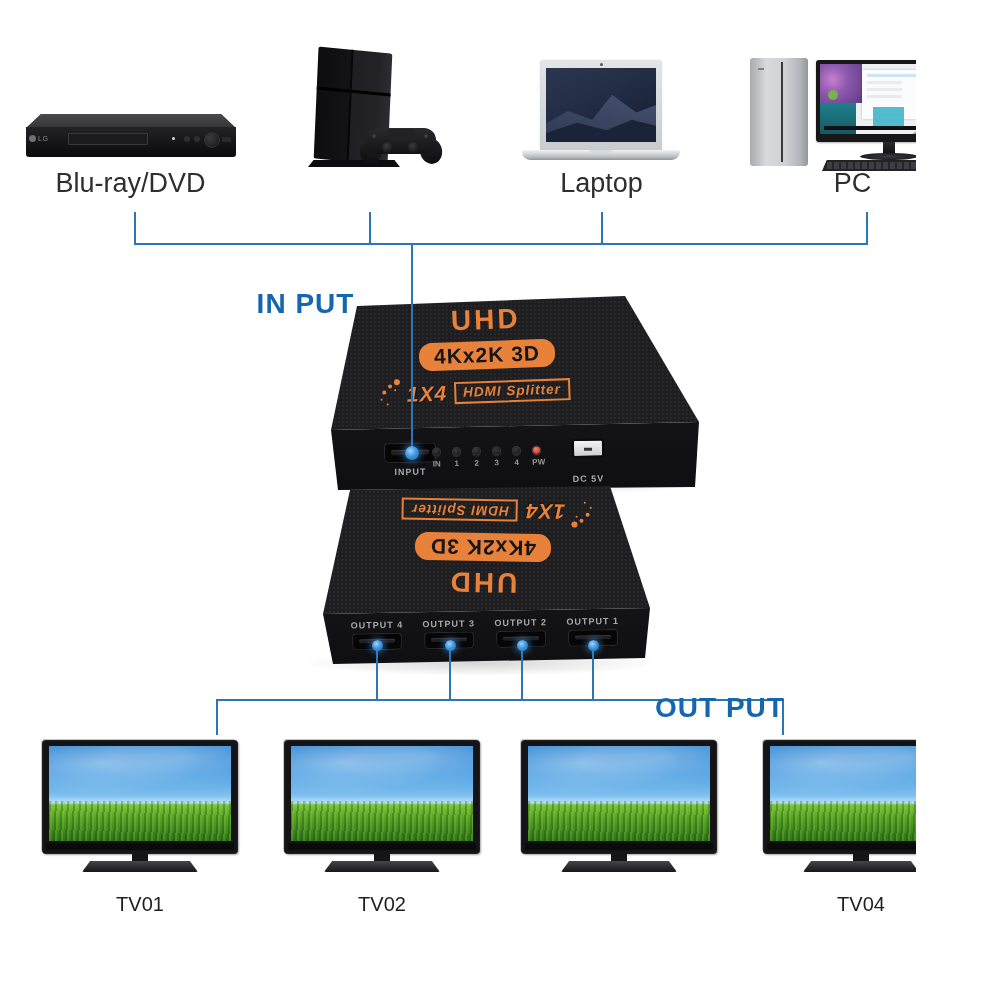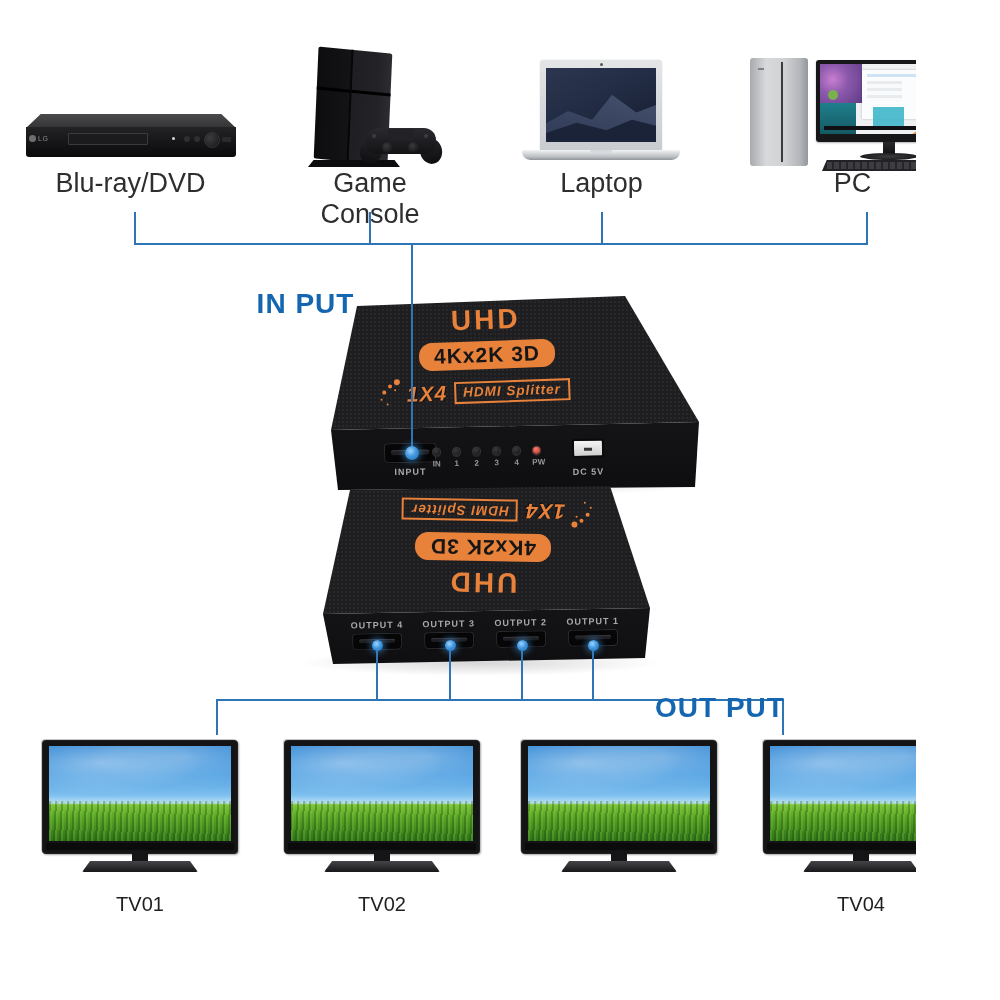--- a/index.html
+++ b/index.html
@@ -217,21 +217,20 @@
         <div class="pc-taskbar"></div>
       </div>
     </div>
     <div class="pc-neck"></div>
     <div class="pc-base"></div>
     <div class="pc-kb"></div>
     <div class="pc-mouse"></div>
   </div>
 
   <div class="dev-label" style="left:28px;top:168px;width:205px;">Blu-ray/DVD</div>
-  <div class="dev-label" style="left:280px;top:168px;width:180px;">Game Console</div>
   <div class="dev-label" style="left:524px;top:168px;width:155px;">Laptop</div>
   <div class="dev-label" style="left:775px;top:168px;width:155px;">PC</div>
 
   <div class="vline" style="left:134px;top:212px;height:33px;"></div>
   <div class="vline" style="left:369px;top:212px;height:33px;"></div>
   <div class="vline" style="left:601px;top:212px;height:33px;"></div>
   <div class="vline" style="left:866px;top:212px;height:33px;"></div>
   <div class="hline" style="left:134px;top:243px;width:734px;"></div>
   <div class="vline" style="left:411px;top:243px;height:211px;"></div>
   <div class="node-dot" style="left:405px;top:446px;width:14px;height:14px;"></div>
@@ -278,21 +277,21 @@
             <div class="led"></div>
             <div class="led-label">4</div>
           </div>
         <div>
             <div class="led red"></div>
             <div class="led-label">PW</div>
           </div>
       </div>
 
       <div class="dc-port" style="position:absolute;left:246px;top:152px;"></div>
-      <div class="port-label" style="position:absolute;left:240px;top:180px;width:44px;">DC 5V</div>
+      <div class="port-label" style="position:absolute;left:240px;top:187px;width:44px;">DC 5V</div>
     </div>
   </div>
 
   <div class="shadow" style="left:300px;top:650px;width:360px;height:26px;"></div>
   <div class="splitter" style="left:288px;top:486px;width:380px;height:186px;">
     <div class="face metal" style="clip-path:polygon(62px 4px,322px 0px,362px 122px,35px 128px);"></div>
     <div class="face front" style="clip-path:polygon(35px 128px,362px 122px,357px 172px,45px 178px);"></div>
 
     <div class="stack" style="left:75px;top:12px;width:240px;transform:rotate(181deg);">
       <div class="t-uhd">UHD</div>

